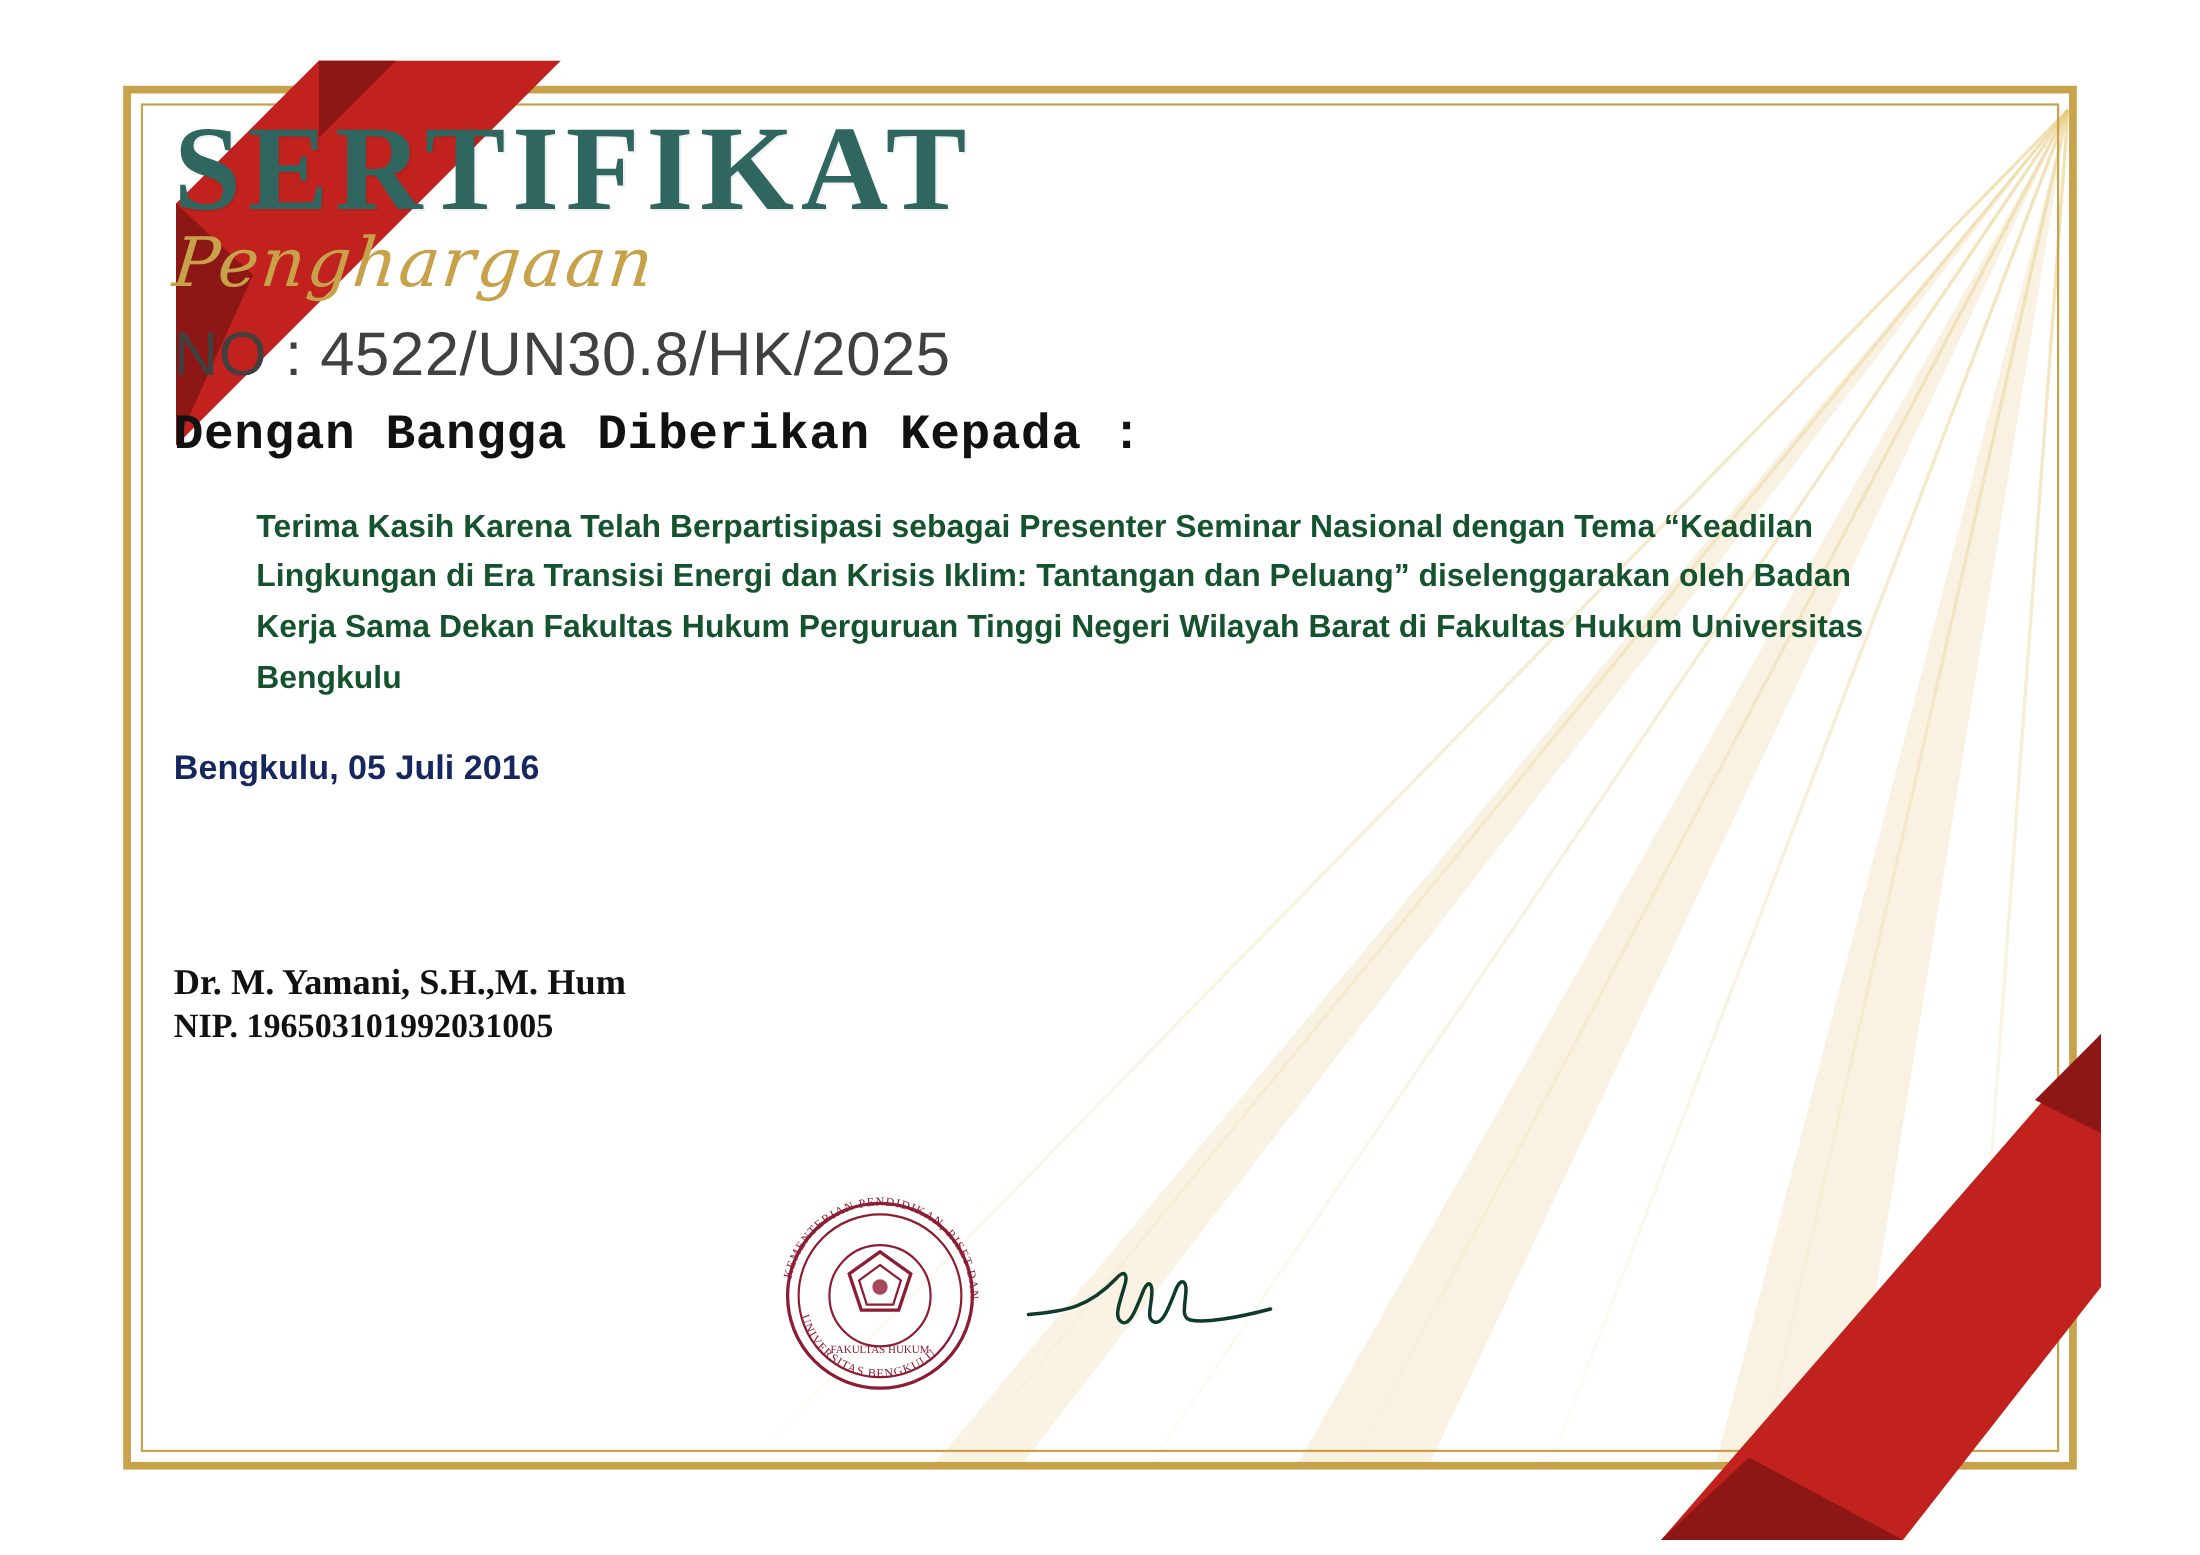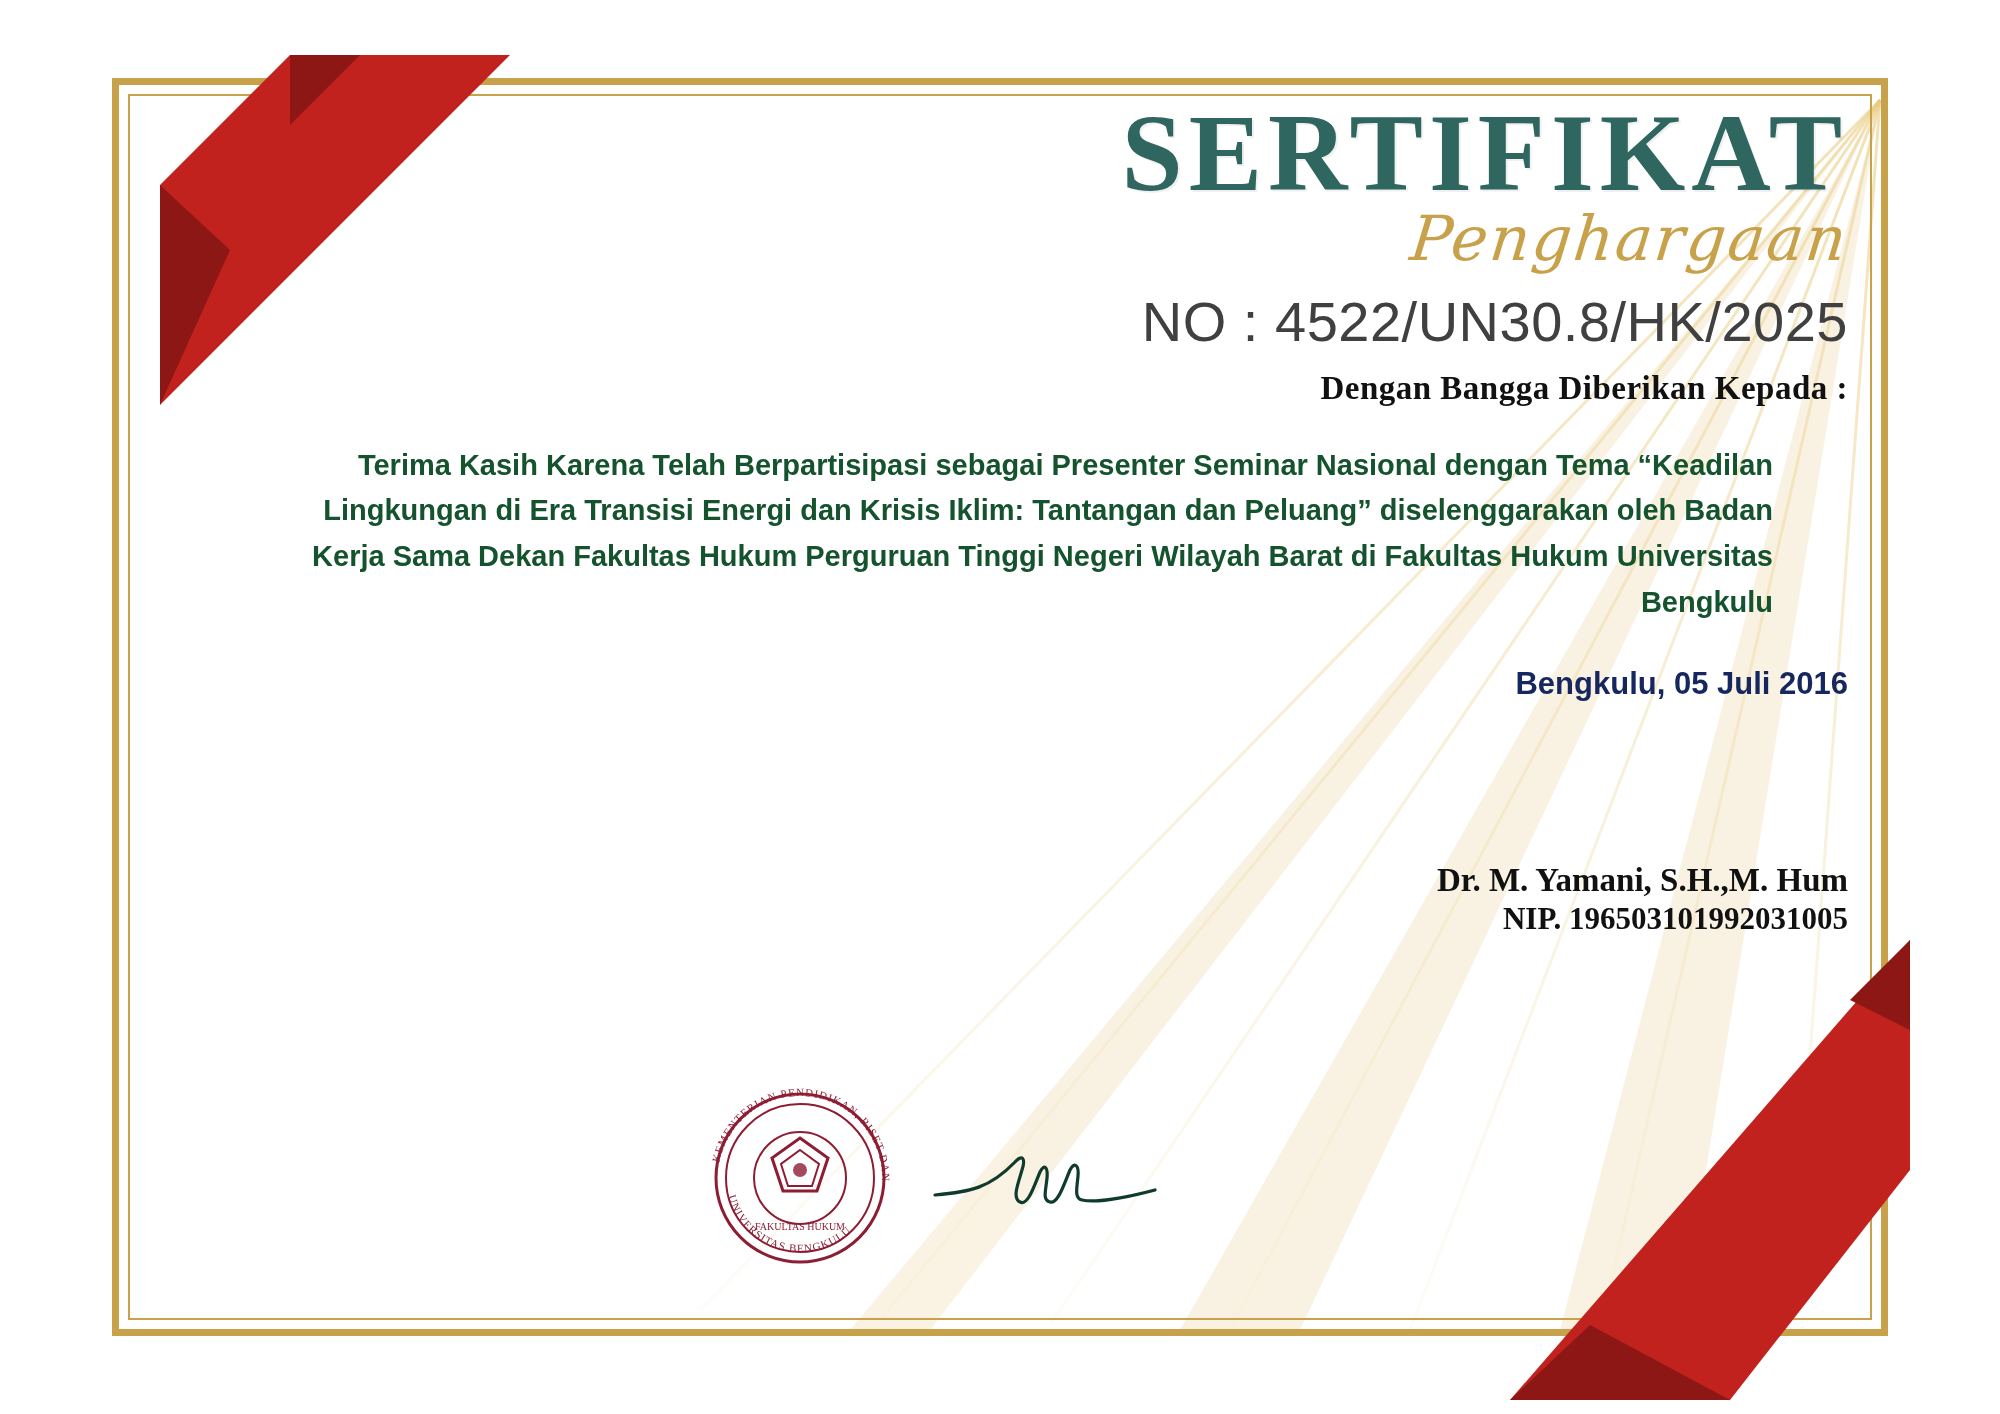--- a/index.html
+++ b/index.html
@@ -53,24 +53,24 @@
 
   
   .ribbon {
     position: absolute;
     pointer-events: none;
   }
 
   
   .content {
     position: absolute;
-    left: 188px;
+    left: 158px;
     top: 96px;
     width: 1660px;
-    text-align: right;
+    text-align: left;
   }
 
   .title {
     font-family: "Liberation Serif", serif;
     font-weight: bold;
     font-size: 110px;
     letter-spacing: 6px;
     color: #2f6660;
     line-height: 1.05;
     margin: 0;
@@ -89,22 +89,22 @@
 
   .cert-no {
     font-family: "Liberation Sans", sans-serif;
     font-size: 56px;
     color: #404040;
     margin: 14px 0 0 0;
     letter-spacing: 0.5px;
   }
 
   .awarded-to {
-    font-family: Liberation Serif, serif;
-    font-size: 33px;
+    font-family: Liberation Mono, monospace;
+    font-size: 45px;
     color: #111111;
     margin: 16px 0 0 0;
     font-weight: bold;
     letter-spacing: 0.5px;
   }
 
   .recipient {
     font-family: "Liberation Sans", sans-serif;
     font-size: 82px;
     color: #111111;

